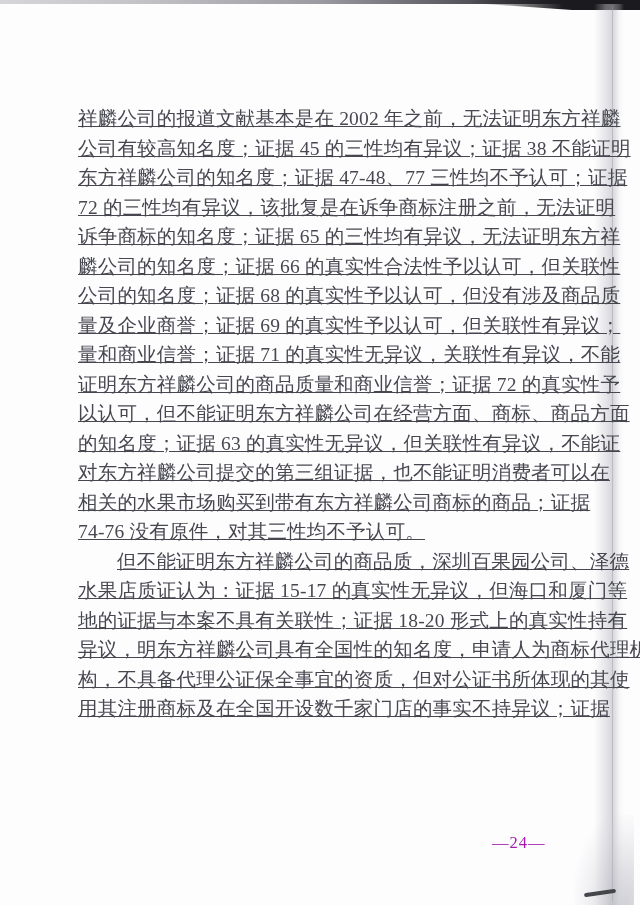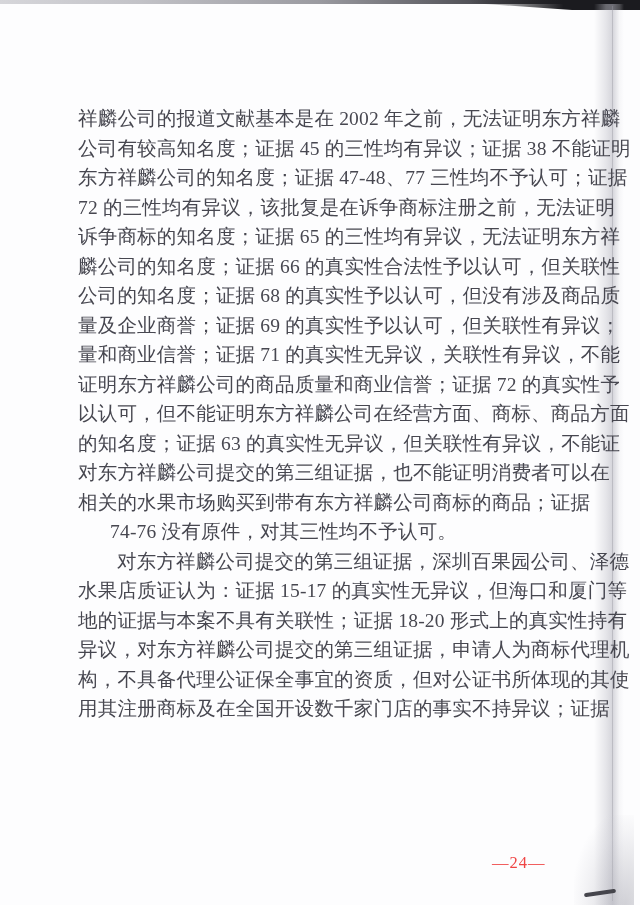--- a/index.html
+++ b/index.html
@@ -70,42 +70,41 @@
   .text-block {
     position: absolute;
     left: 78px;
     top: 104px;
     width: 484px;
     font-size: 19.5px;
     line-height: 29.5px;
     color: #474750;
     letter-spacing: 0.2px;
     text-align: justify;
+    text-decoration: underline;
   }
   .line {
     text-align: justify;
     text-align-last: justify;
     height: 29.5px;
     white-space: nowrap;
   }
   .line.para-end {
     text-align-last: left;
-    margin-left: 32px;
   }
   .line.indent {
     text-indent: 2em;
   }
   .page-number {
     position: absolute;
     top: 833px;
     left: 492px;
     font-size: 16.5px;
     letter-spacing: 1px;
-    color: #ef4444;
-    margin-top: 20px;
+    color: #a21caf;
   }
 </style>
 </head>
 <body>
 
 <div class="scan-page">
 
   <div class="top-edge"></div>
   <div class="top-edge-corner"></div>
   <div class="right-shadow"></div>
@@ -122,23 +121,23 @@
     <div class="line">麟公司的知名度；证据 66 的真实性合法性予以认可，但关联性</div>
     <div class="line">公司的知名度；证据 68 的真实性予以认可，但没有涉及商品质</div>
     <div class="line">量及企业商誉；证据 69 的真实性予以认可，但关联性有异议；</div>
     <div class="line">量和商业信誉；证据 71 的真实性无异议，关联性有异议，不能</div>
     <div class="line">证明东方祥麟公司的商品质量和商业信誉；证据 72 的真实性予</div>
     <div class="line">以认可，但不能证明东方祥麟公司在经营方面、商标、商品方面</div>
     <div class="line">的知名度；证据 63 的真实性无异议，但关联性有异议，不能证</div>
     <div class="line">对东方祥麟公司提交的第三组证据，也不能证明消费者可以在</div>
     <div class="line">相关的水果市场购买到带有东方祥麟公司商标的商品；证据</div>
     <div class="line para-end">74-76 没有原件，对其三性均不予认可。</div>
-    <div class="line indent">对东方祥麟公司提交的第三组证据，深圳百果园公司、泽德</div>
+    <div class="line indent">但不能证明东方祥麟公司的商品质，深圳百果园公司、泽德</div>
     <div class="line">水果店质证认为：证据 15-17 的真实性无异议，但海口和厦门等</div>
     <div class="line">地的证据与本案不具有关联性；证据 18-20 形式上的真实性持有</div>
-    <div class="line">异议，对东方祥麟公司提交的第三组证据，申请人为商标代理机</div>
+    <div class="line">异议，明东方祥麟公司具有全国性的知名度，申请人为商标代理机</div>
     <div class="line">构，不具备代理公证保全事宜的资质，但对公证书所体现的其使</div>
     <div class="line">用其注册商标及在全国开设数千家门店的事实不持异议；证据</div>
   </div>
 
   <div class="page-number">—24—</div>
 
 </div>
 
 </body></html>

